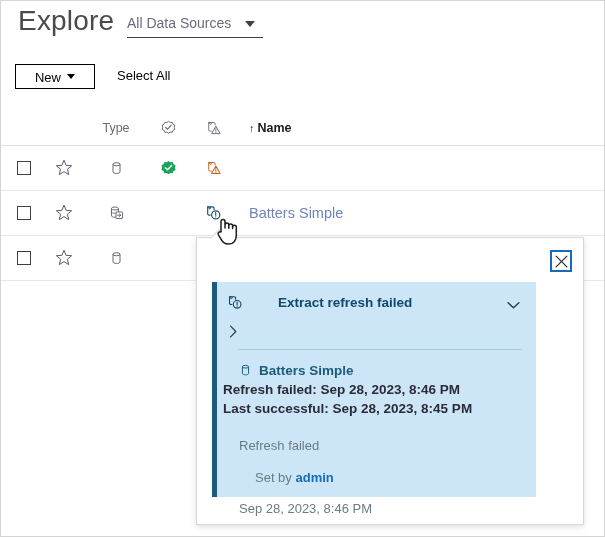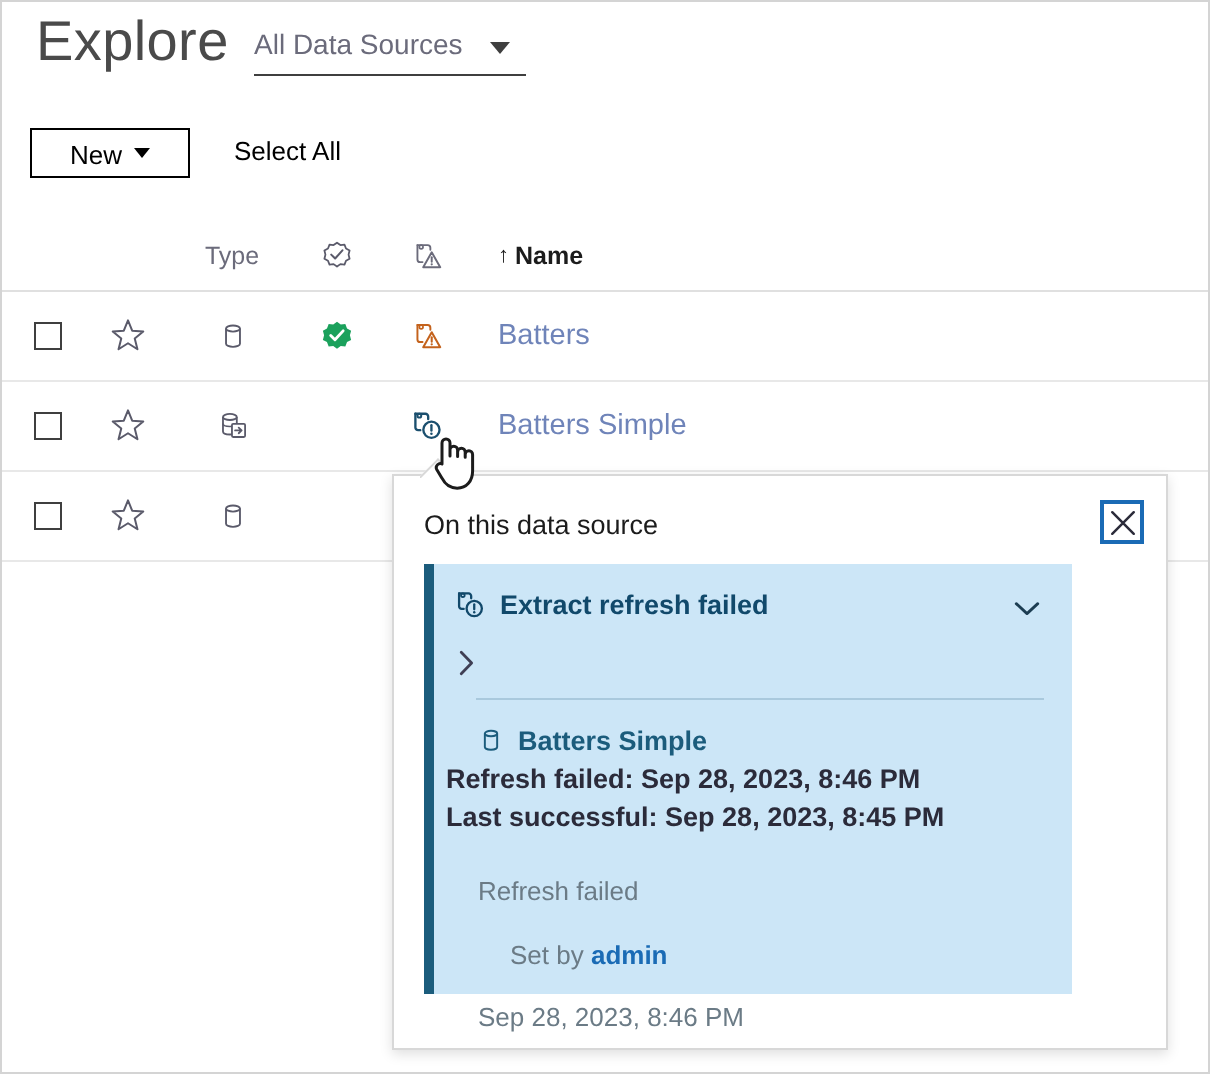--- a/index.html
+++ b/index.html
@@ -223,20 +223,21 @@
     box-sizing: border-box;
   }
   .alert-head {
     position: relative;
     height: 26px;
     margin-top: 7px;
     padding-left: 10px;
     display: flex;
     align-items: center;
     cursor: pointer;
+    gap: 28px;
   }
   .alert-head-text {
     font-size: 13.5px;
     font-weight: bold;
     color: #11496b;
     margin-left: 6px;
   }
   .chev-collapse {
     position: absolute;
     right: 16px;
@@ -374,23 +375,20 @@
       </div>
       <div class="cell c-warn">
         <svg width="17" height="17" viewBox="0 0 20 20">
           <path d="M3.2 3.0 h6.0 a1.6 1.6 0 0 1 1.6 1.6 v1.2" fill="none" stroke="#c4621c" stroke-width="1.15" stroke-linecap="round"></path>
           <path d="M3.2 3.0 v8.4 a1.6 1.6 0 0 0 1.6 1.6 h1.4" fill="none" stroke="#c4621c" stroke-width="1.15" stroke-linecap="round"></path>
           <path d="M5.4 3.0 a1.1 1.1 0 0 1 0 2.2 a1.1 1.1 0 0 1 0 -2.2" fill="none" stroke="#c4621c" stroke-width="1.0"></path>
           <path d="M11.6 7.2 L16.6 16.0 L6.6 16.0 Z" fill="none" stroke="#c4621c" stroke-width="1.2" stroke-linejoin="round"></path>
           <path d="M11.6 10.2 v2.6" stroke="#c4621c" stroke-width="1.2" stroke-linecap="round"></path>
           <circle cx="11.6" cy="14.3" r="0.68" fill="#c4621c"></circle>
         </svg>
-      </div>
-      <div class="cell c-name">
-        <span class="name-link">Batters</span>
       </div>
     </div>
 
     <div class="row">
       <div class="cell c-check">
         <div class="checkbox"></div>
       </div>
       <div class="cell c-star">
         <svg width="20" height="20" viewBox="0 0 22 22">
           <path d="M11 2.4 L13.3 8.1 L19.4 8.5 L14.7 12.4 L16.2 18.3 L11 15.0 L5.8 18.3 L7.3 12.4 L2.6 8.5 L8.7 8.1 Z" fill="none" stroke="#5a5a6a" stroke-width="1.1" stroke-linejoin="round"></path>
@@ -443,21 +441,20 @@
       </div>
     </div>
 
   </div>
 
   <div class="popover">
     <div class="pop-tail">
         <i></i>
       </div>
 
-    <div class="pop-title">On this data source</div>
 
     <div class="close-btn">
       <svg width="13" height="13" viewBox="0 0 14 14">
         <path d="M1.2 1.2 L12.8 12.8 M12.8 1.2 L1.2 12.8" stroke="#2b2b3a" stroke-width="1.35" stroke-linecap="round"></path>
       </svg>
     </div>
 
     <div class="alert-block">
 
       <div class="alert-head">

